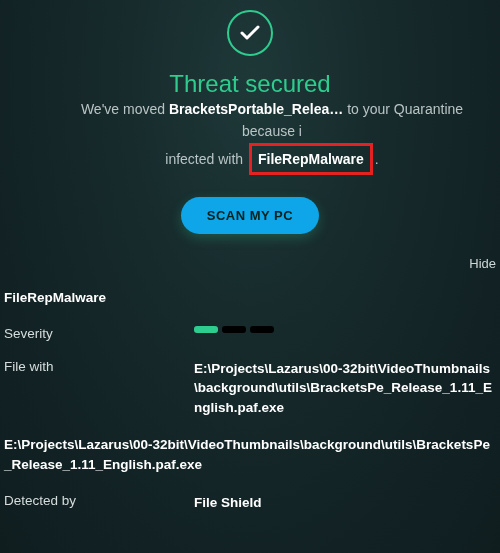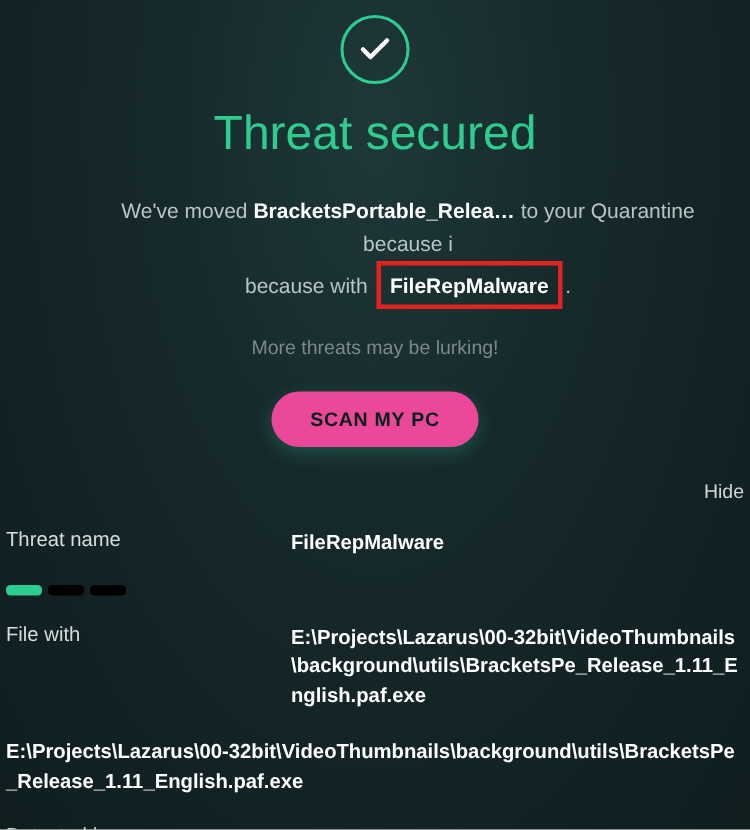--- a/index.html
+++ b/index.html
@@ -22,23 +22,22 @@
     border: 2px solid #2ecc8f;
     border-radius: 50%;
     display: inline-flex;
     align-items: center;
     justify-content: center;
     margin-bottom: 14px;
   }
   .check-circle svg { width: 24px; height: 24px; }
   .title {
     color: #2ecc8f;
-    font-size: 32px;
+    font-size: 24px;
     font-weight: 400;
-    margin-bottom: 22px;
   }
   .msg {
     color: #b9c4c5;
     font-size: 14px;
     line-height: 1.6;
     padding: 0 10px;
     margin-left: 44px;
   }
   .msg .white { color: #ffffff; font-weight: 600; }
   .highlight-box {
@@ -47,21 +46,21 @@
     padding: 2px 6px;
     margin: 0 2px;
   }
   .subtle {
     color: #7d8a8a;
     font-size: 13px;
     margin-top: 18px;
   }
   .scan-btn {
     display: inline-block;
-    background: #ec4899;
+    background: #0ea5e9;
     color: #07221a;
     font-weight: 700;
     font-size: 13px;
     letter-spacing: 0.5px;
     padding: 11px 26px;
     border-radius: 22px;
     border: none;
     margin-top: 22px;
     cursor: pointer;
     box-shadow: 0 4px 12px rgba(46,204,143,0.25);
@@ -113,43 +112,42 @@
     <svg viewBox="0 0 24 24" fill="none" stroke="#ffffff" stroke-width="3" stroke-linecap="round" stroke-linejoin="round">
       <polyline points="4 12 9 17 20 6"></polyline>
     </svg>
   </div>
   <div class="title">Threat secured</div>
 
   <div class="msg">
     <span>We've moved</span>
     <span class="white">BracketsPortable_Relea…</span>
     <span>to your Quarantine because i</span><br>
-    <span>because with</span>
+    <span>infected with</span>
     <span class="highlight-box">
       <span class="white">FileRepMalware</span>
     </span><span>.</span>
   </div>
 
-  <div class="subtle">More threats may be lurking!</div>
 
   <button class="scan-btn">SCAN MY PC</button>
 </div>
 
 <div class="details-bar">
   <span class="hide-link">Hide</span>
 </div>
 
 <div class="details">
 
   <div class="row">
-    <div class="label">Threat name</div>
     <div class="value">FileRepMalware</div>
   </div>
 
   <div class="row">
+    <div class="label">Severity</div>
     <div class="value">
       <div class="sev-bars">
         <div class="sev-bar on"></div>
         <div class="sev-bar"></div>
         <div class="sev-bar"></div>
       </div>
     </div>
   </div>
 
   <div class="row">

